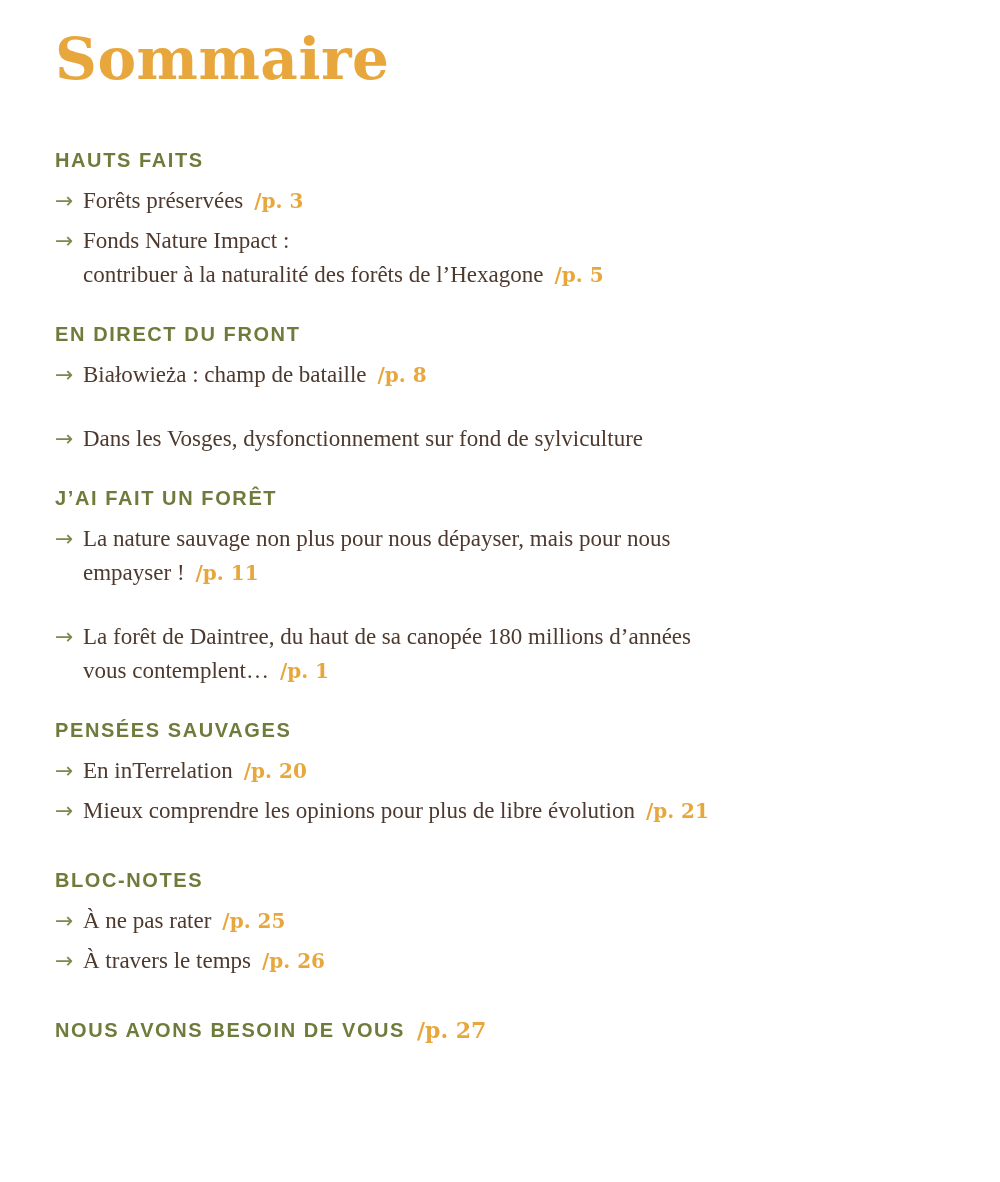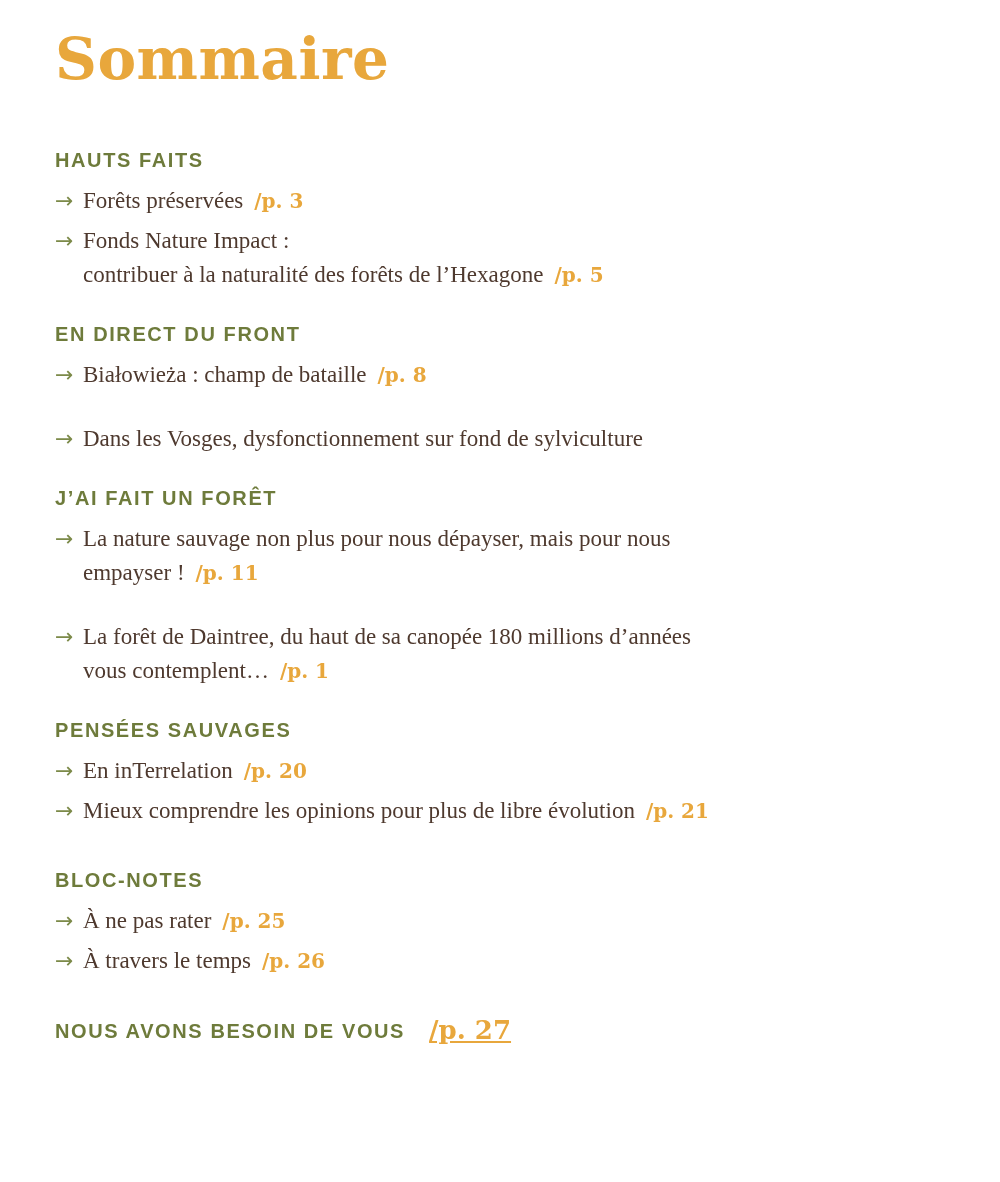--- a/index.html
+++ b/index.html
@@ -58,25 +58,24 @@
   }
   .pref {
     font-family: "DejaVu Serif", serif;
     font-weight: 700;
     font-size: 20px;
     color: #E8A73C;
     margin-left: 11px;
     white-space: nowrap;
   }
   .heading .pref {
-    font-size: 26px;
+    font-size: 22px;
     letter-spacing: 0;
-    margin-left: 24px;
+    margin-left: 12px;
     vertical-align: -1px;
-    text-decoration: underline;
   }
 </style>
 </head>
 <body>
 
 <div class="page">
 
   <h1 class="title">Sommaire</h1>
 
   <div class="section sp-first">

